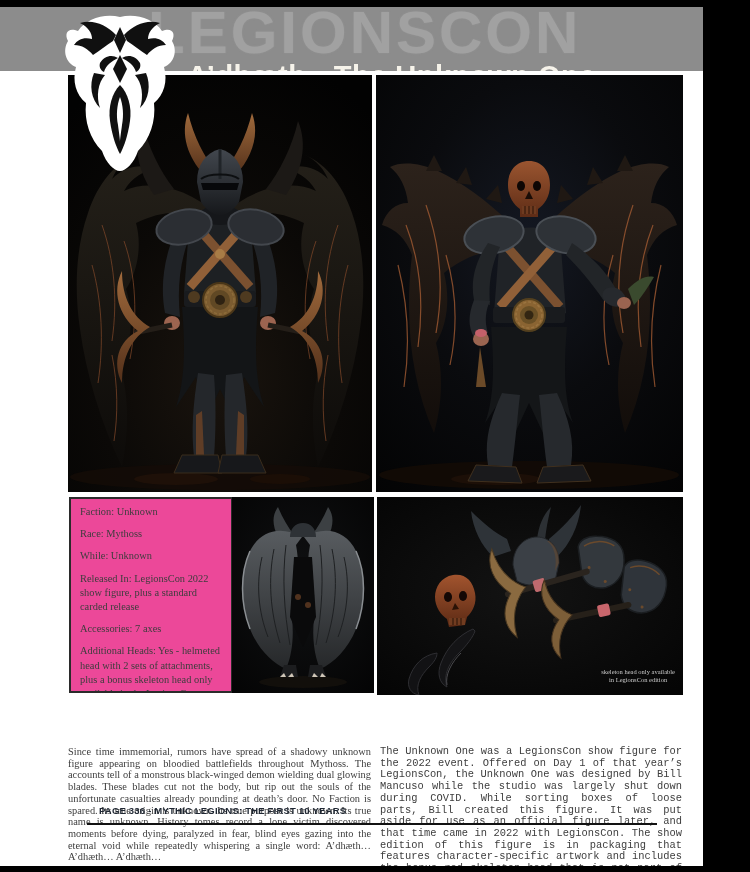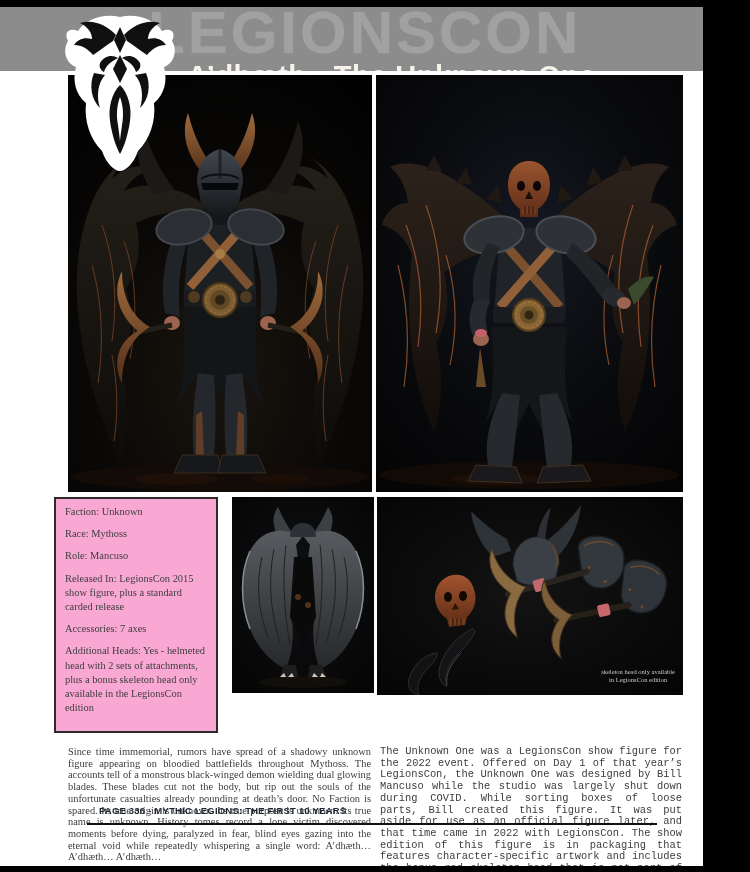--- a/index.html
+++ b/index.html
@@ -20,22 +20,22 @@
 
   
   .photo{position:absolute;overflow:hidden;background:#050505;}
   .photo svg{display:block;}
   .photo-tl{left:68px;top:68px;width:304px;height:417px;}
   .photo-tr{left:376px;top:68px;width:307px;height:417px;}
   .photo-mid{left:232px;top:490px;width:142px;height:196px;}
   .photo-acc{left:377px;top:490px;width:306px;height:198px;}
 
   
-  .infobox{position:absolute;left:54px;top:490px;width:164px;height:236px;box-sizing:border-box;
-           border:2px solid #2b2b2b;background:#f9a8d4;padding:6px 8px 0 9px;overflow:hidden;}
+  .infobox{position:absolute;left:69px;top:490px;width:164px;height:196px;box-sizing:border-box;
+           border:2px solid #2b2b2b;background:#ec4899;padding:6px 8px 0 9px;overflow:hidden;}
   .infobox p{margin:0 0 8px 0;font-size:10.4px;line-height:14.2px;color:#3d3d3d;}
 
   
   .col{position:absolute;top:699px;font-size:10.4px;line-height:11.7px;color:#3d3d3d;
        text-align:justify;text-justify:inter-word;margin-top:40px;}
   .col-left{left:68px;width:303px;}
   .col-right{left:380px;width:302px;font-family:Liberation Mono, monospace;}
 
   
   .acc-caption{position:absolute;right:8px;bottom:11px;text-align:center;color:#c9c9c9;
@@ -213,22 +213,22 @@
         <ellipse cx="161" cy="111" rx="4" ry="5" fill="#0d0604"></ellipse>
         <path d="M153,116 L149,124 L157,124 Z" fill="#1a0c06"></path>
         <rect x="146" y="131" width="14" height="8" fill="#6e3b20"></rect>
         <path d="M149,131 L149,139 M153,131 L153,139 M157,131 L157,139" stroke="#2a1206" stroke-width="1"></path>
       </svg>
     </div>
 
     <div class="infobox">
       <p>Faction: Unknown</p>
       <p>Race: Mythoss</p>
-      <p>Role: Mancuso</p>
-      <p>Released In: LegionsCon 2015 show figure, plus a standard carded release</p>
+      <p>While: Unknown</p>
+      <p>Released In: LegionsCon 2022 show figure, plus a standard carded release</p>
       <p>Accessories: 7 axes</p>
       <p>Additional Heads: Yes - helmeted head with 2 sets of attachments, plus a bonus skeleton head only available in the LegionsCon edition</p>
     </div>
 
     <div class="photo photo-mid">
       <svg width="142" height="196" viewBox="0 0 142 196" xmlns="http://www.w3.org/2000/svg">
         <defs>
           <radialGradient id="bg3" cx="50%" cy="45%" r="80%">
             <stop offset="0" stop-color="#101113"></stop>
               <stop offset="1" stop-color="#030303"></stop>

